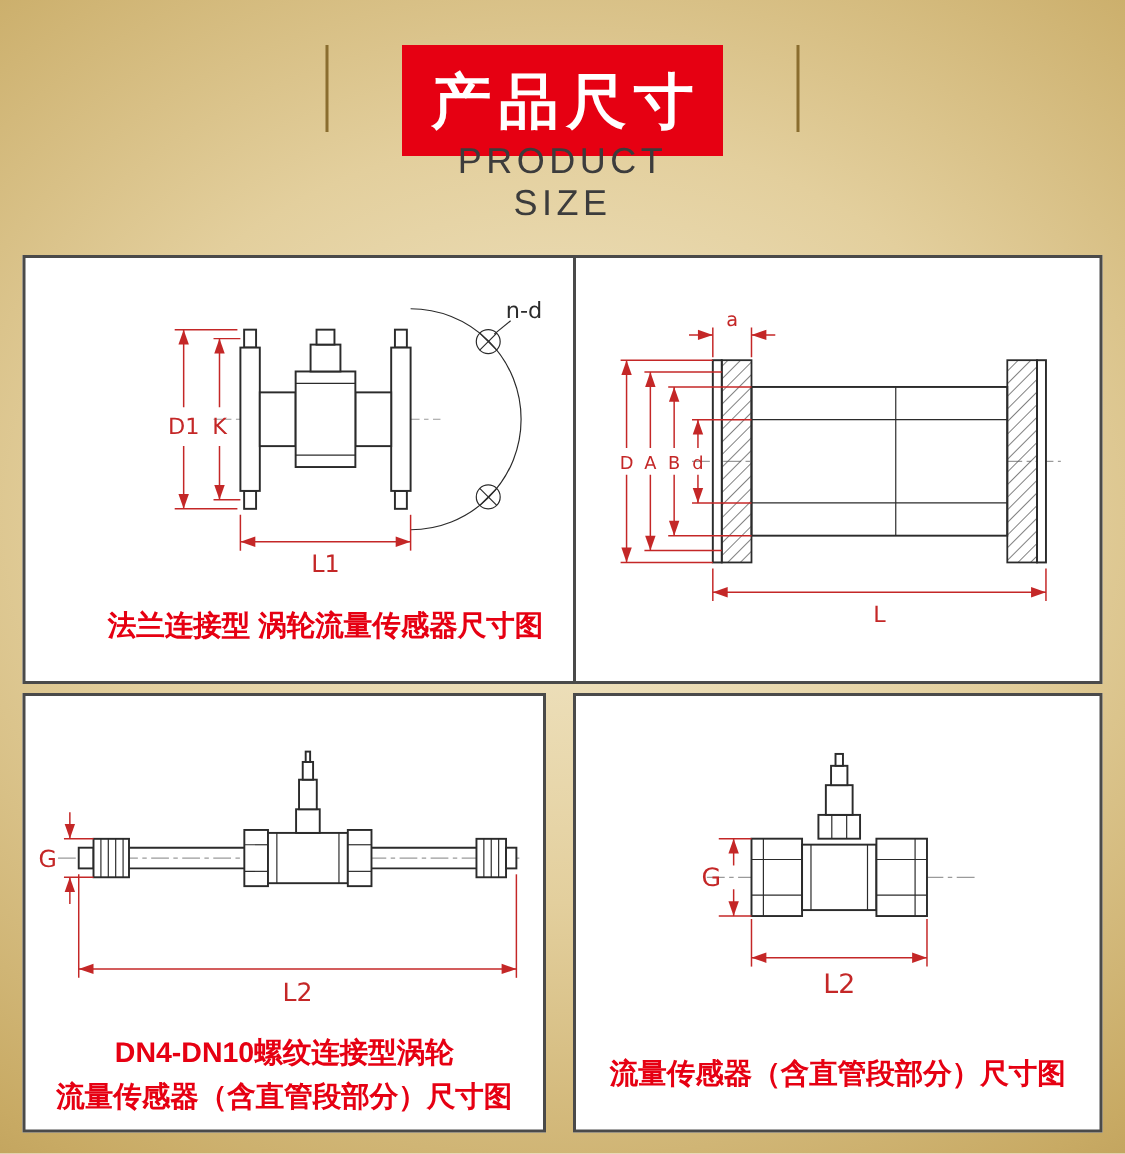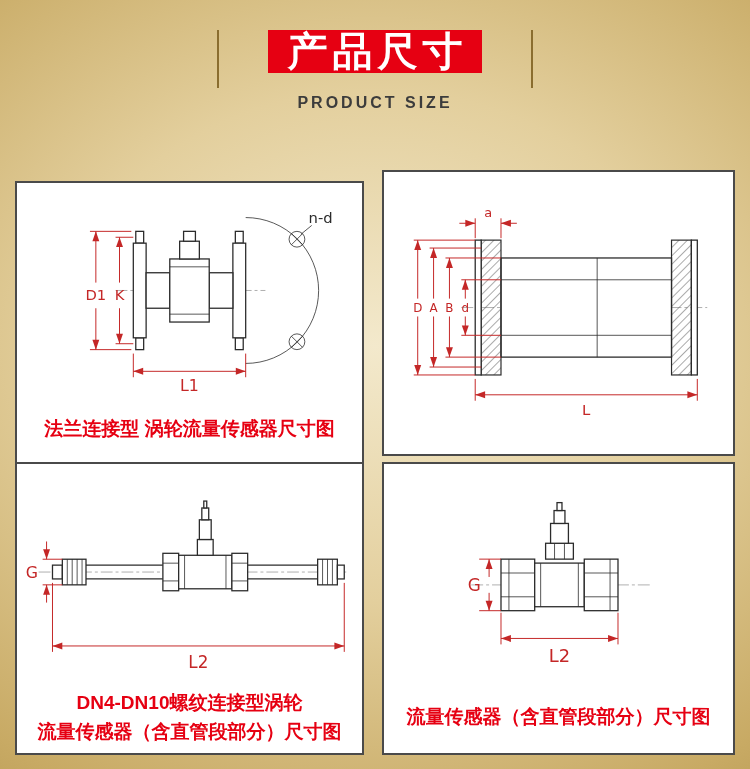--- a/index.html
+++ b/index.html
@@ -3,39 +3,39 @@
 <meta charset="utf-8">
 <style>
   * { margin:0; padding:0; box-sizing:border-box; }
   body { font-family:"Liberation Sans","DejaVu Sans",sans-serif; }
   .page {
     position:relative; width:750px; height:769px; overflow:hidden;
     background: radial-gradient(ellipse 120% 95% at 50% 45%,
       #f3e9cc 0%, #e3cf9d 35%, #c8aa64 68%, #9e7f39 100%);
   }
   .banner {
-    position:absolute; left:268px; top:30px; width:214px; height:43px;
+    position:absolute; left:268px; top:30px; width:214px; height:74px;
     background:#e60012; display:flex; align-items:center; justify-content:center;
   }
   .banner-title {
     color:#ffffff; font-size:40px; font-weight:bold; letter-spacing:5px;
     white-space:nowrap; text-indent:5px;
   }
   .subtitle {
     position:absolute; left:268px; top:94px; width:214px; text-align:center;
-    font-size:16px; font-weight:bold; color:#3c3c3c; letter-spacing:3px;
+    font-size:24px; font-weight:normal; color:#3c3c3c; letter-spacing:3px;
   }
   .decor-line { position:absolute; top:30px; width:2px; height:58px; background:#8a6d2f; }
   .decor-left { left:217px; }
   .decor-right { right:217px; }
   .panel {
     position:absolute; background:#ffffff; border:2px solid #4a4a4a;
     display:flex; flex-direction:column;
   }
-  .p1 { left:15px;  top:170px; width:349px; height:286px;margin-top:11px; }
+  .p1 { left:15px;  top:170px; width:404px; height:286px; }
   .p2 { left:382px; top:170px; width:353px; height:286px; }
   .p3 { left:15px;  top:462px; width:349px; height:293px; }
   .p4 { left:382px; top:462px; width:353px; height:293px; }
   .drawing { flex:1; display:flex; align-items:center; justify-content:center; overflow:hidden; }
   .drawing svg { width:100%; height:100%; }
   .caption {
     height:68px; display:flex; flex-direction:column; justify-content:center;
     text-align:center; padding-bottom:4px;
   }
   .caption div { color:#e60012; font-size:19px; font-weight:bold; line-height:1.55; }

